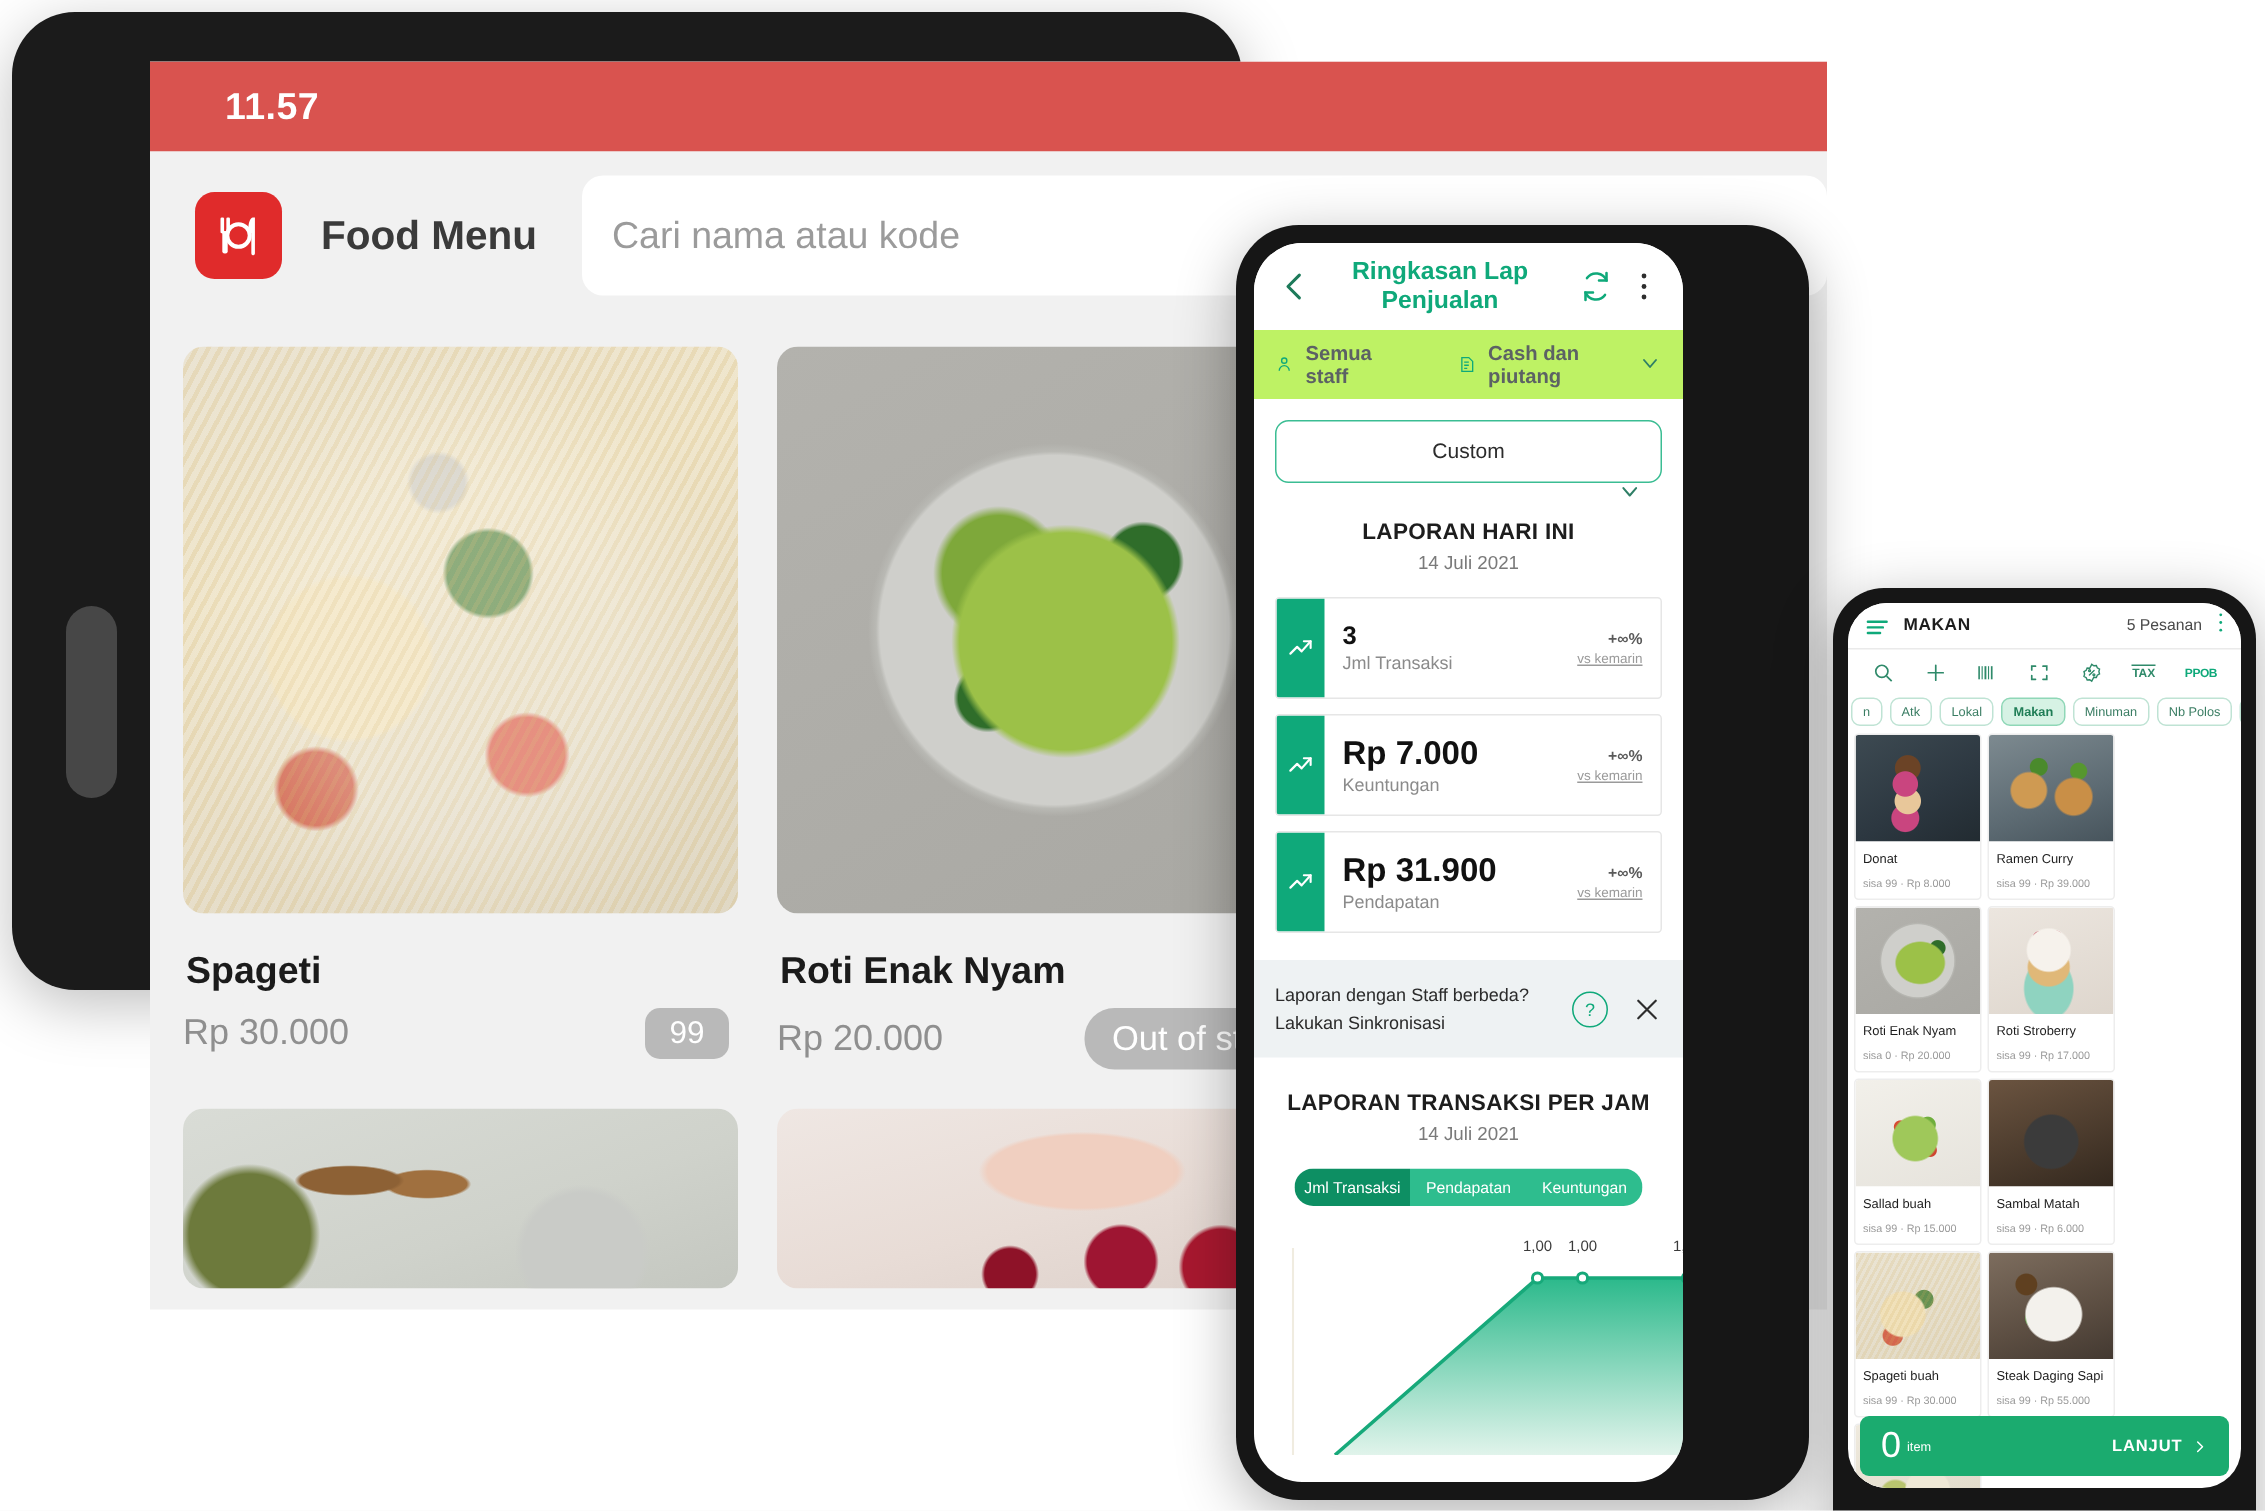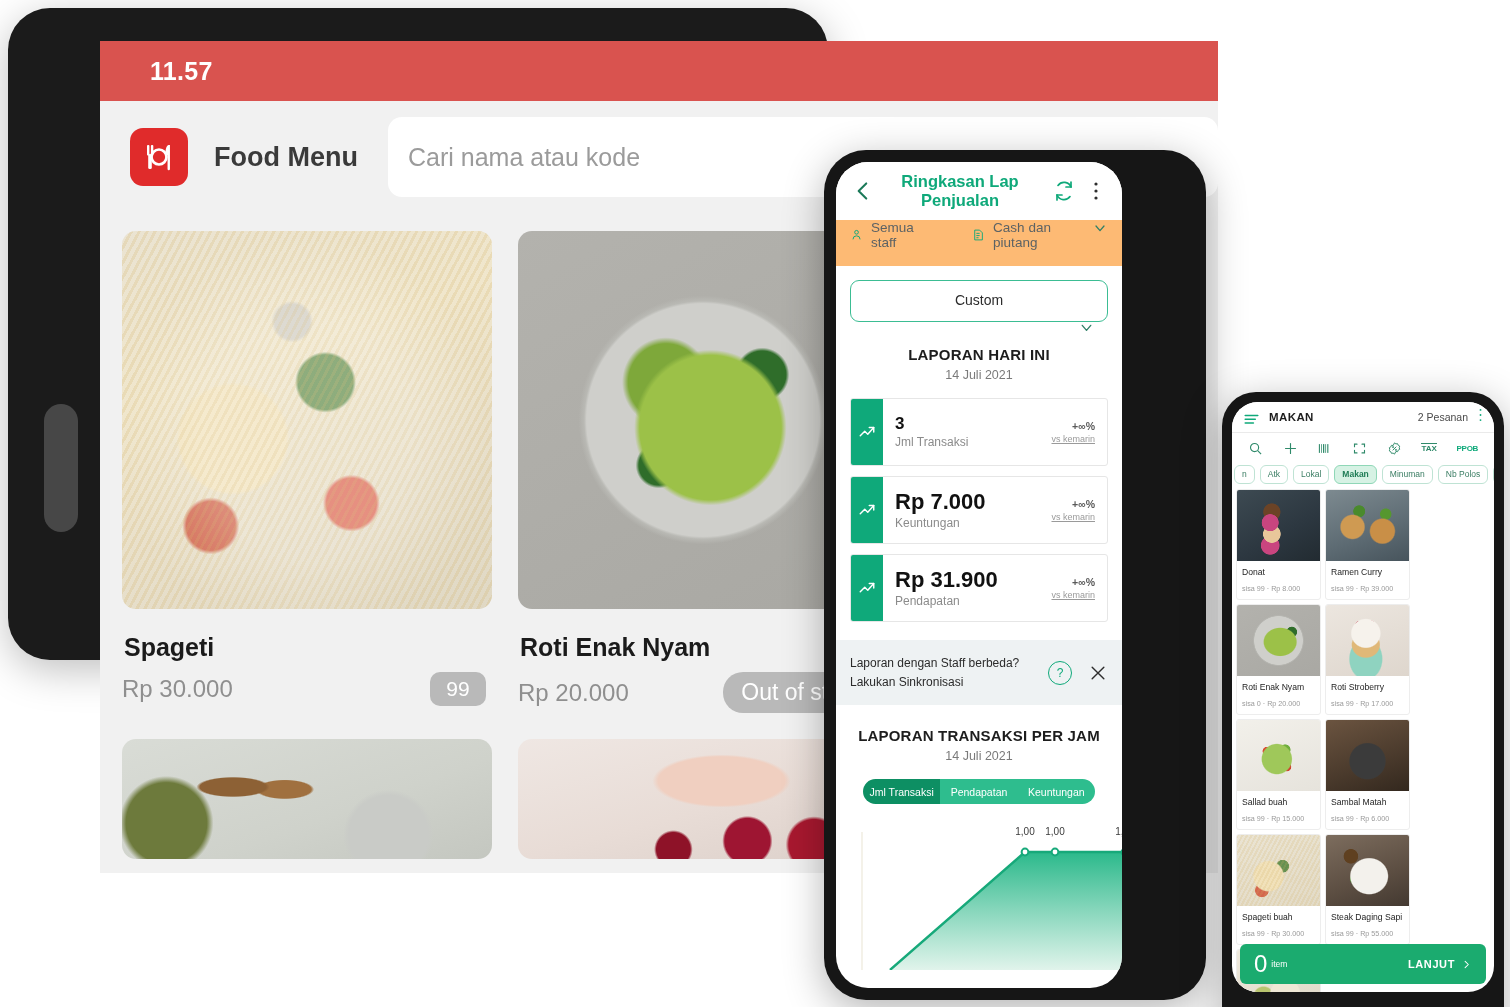--- a/index.html
+++ b/index.html
@@ -38,22 +38,22 @@
 
   
   .phoneC{position:absolute;left:824px;top:150px;width:382px;height:850px;
           background:#161616;border-radius:42px;box-shadow:0 10px 40px rgba(0,0,0,.3);}
   .phoneC-screen{position:absolute;left:12px;top:12px;width:286px;height:826px;
           background:#fff;border-radius:32px;overflow:hidden;}
   .pc-appbar{height:58px;background:#fff;display:flex;align-items:center;padding:0 14px;}
   .pc-back{width:26px;height:26px;flex:none;}
   .pc-title{flex:1;text-align:center;color:#0fa97a;font-size:16.5px;font-weight:700;}
   .pc-icon{width:24px;height:24px;flex:none;margin-left:8px;}
-  .pc-filter{height:46px;background:#fdba74;display:flex;align-items:flex-start;padding:0 14px;
-             font-size:13.5px;color:#5c6264;}
+  .pc-filter{height:46px;background:#bef264;display:flex;align-items:center;padding:0 14px;
+             font-size:13.5px;color:#5c6264;font-weight:bold;}
   .pc-filter .seg{display:flex;align-items:center;gap:8px;}
   .pc-filter .seg2{margin-left:34px;}
   .pc-caret{margin-left:auto;}
   .pc-body{padding:14px;}
   .pc-select{height:40px;border:1.4px solid #3bbd93;border-radius:9px;display:flex;
              align-items:center;padding:0 12px;gap:11px;font-size:14px;color:#2c2c2c;flex-direction:column;}
   .pc-select .pc-caret{margin-left:auto;}
   .pc-secTitle{text-align:center;font-size:15px;font-weight:700;color:#1d1d1d;margin-top:24px;letter-spacing:.2px;}
   .pc-secDate{text-align:center;font-size:12.5px;color:#7a7a7a;margin-top:5px;}
   .pc-cards{margin-top:16px;display:flex;flex-direction:column;gap:10px;}
@@ -383,21 +383,21 @@
   <div class="phoneR">
     <div class="phoneR-screen">
 
       <div class="pr-appbar">
         <span class="pr-menu">
           <svg viewBox="0 0 24 20" fill="none" stroke="#0fa97a" stroke-width="2.6" stroke-linecap="round">
               <path d="M2 4h20M2 10h16M2 16h13"></path>
             </svg>
         </span>
         <span class="pr-store">MAKAN</span>
-        <span class="pr-orders">2 Pesanan</span>
+        <span class="pr-orders">5 Pesanan</span>
         <span class="pr-kebab">
           <svg viewBox="0 0 6 22" width="5" height="16" fill="#0fa97a">
               <circle cx="3" cy="4" r="1.3"></circle>
               <circle cx="3" cy="11" r="1.3"></circle>
               <circle cx="3" cy="18" r="1.3"></circle>
             </svg>
         </span>
       </div>
 
       <div class="pr-tools">

